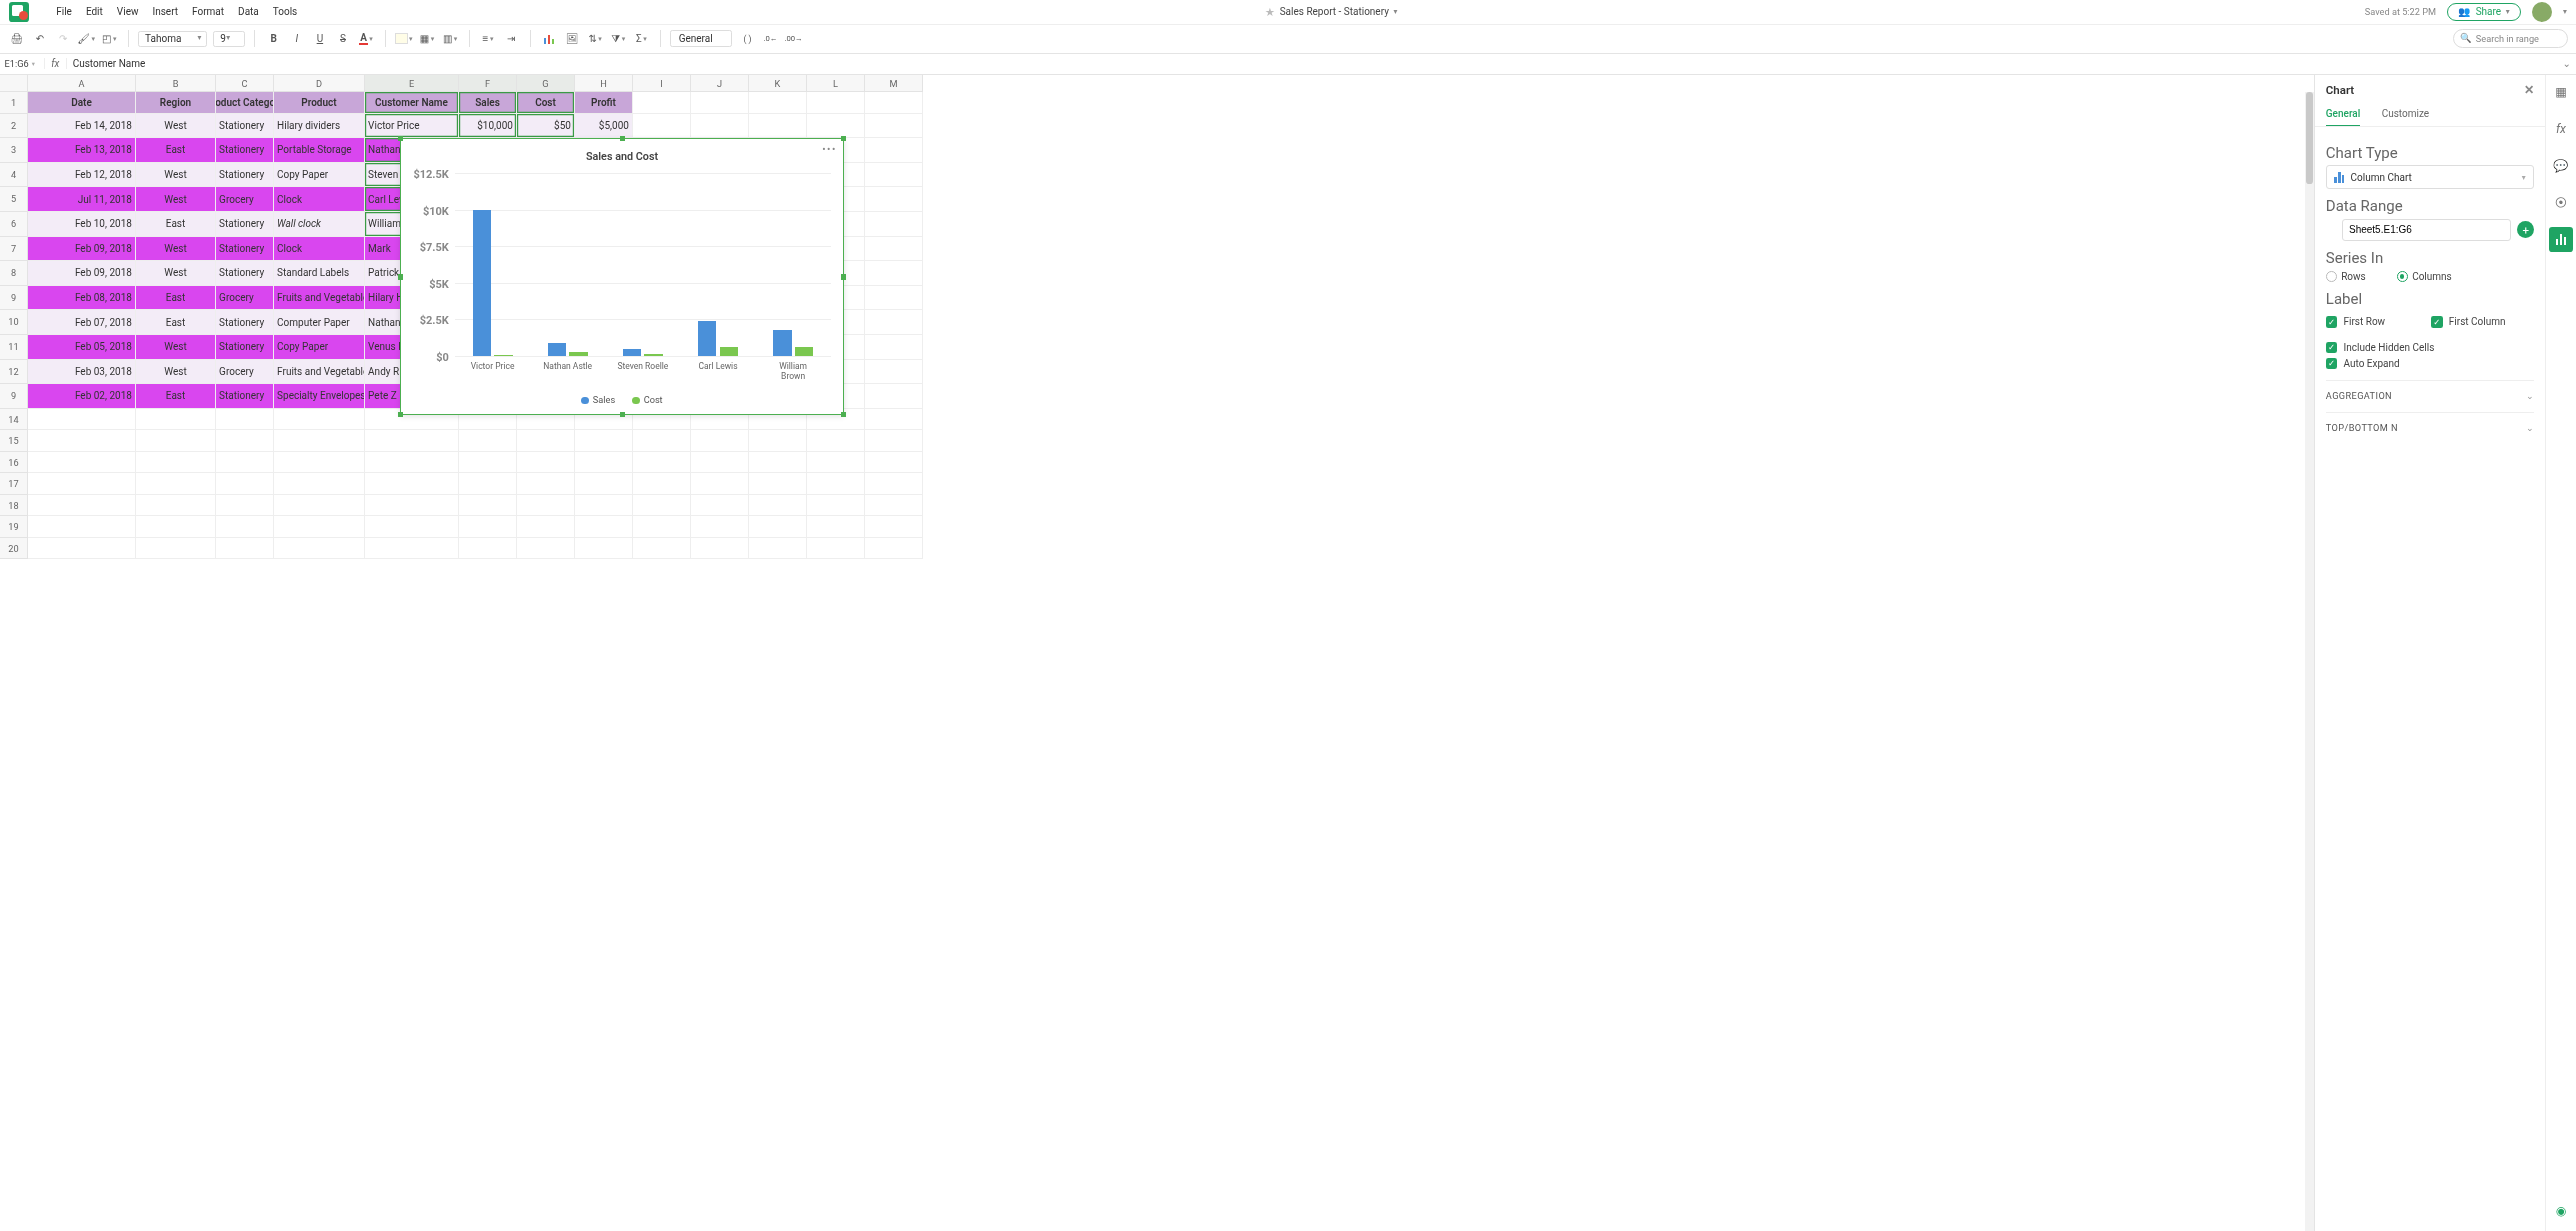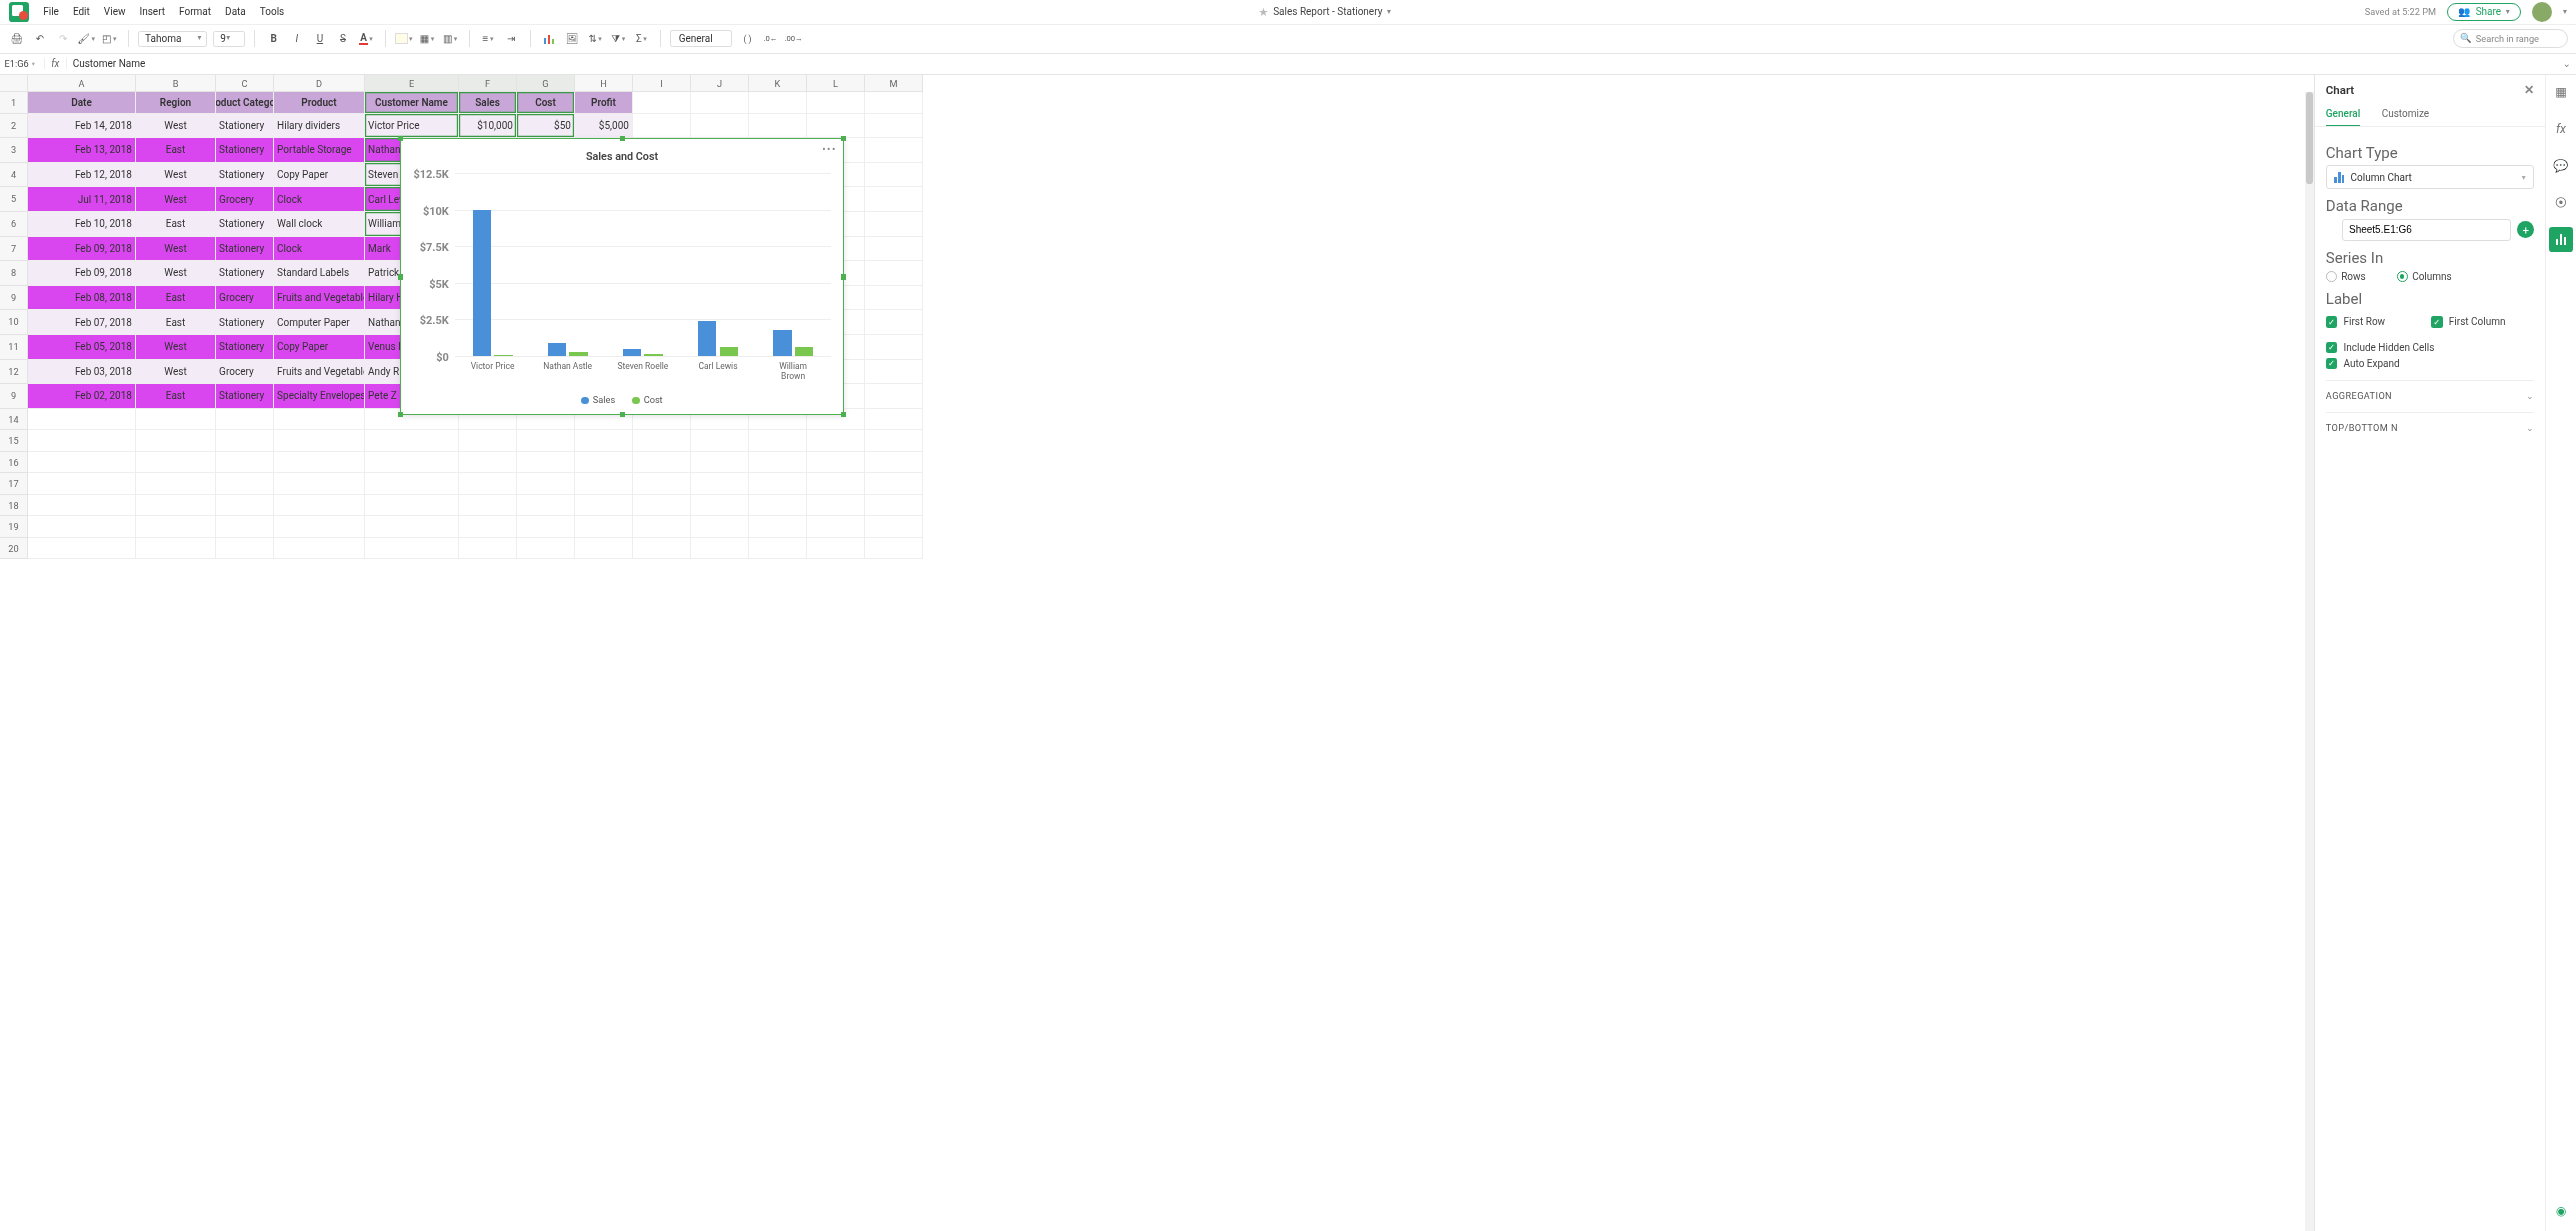--- a/index.html
+++ b/index.html
@@ -1,21 +1,21 @@
 <!DOCTYPE html>
 <html style="font-size:12.3px"><head>
 <meta charset="utf-8">
 <style>
   * { box-sizing: border-box; margin: 0; padding: 0; }
   body { font-family: -apple-system, BlinkMacSystemFont, "Segoe UI", Roboto, Helvetica, Arial, sans-serif; font-size: 10px; color: #333; background: #fff; overflow: hidden; }
   .app { display: flex; flex-direction: column; height: 100vh; }
 
   
   .titlebar { display: flex; align-items: center; height: 24.6px; padding: 0 9.2px; border-bottom: 0.8px solid #eee; }
-  .titlebar .left { display:flex; align-items:center; gap:0; }
+  .titlebar .left { display:flex; align-items:center; gap:13px; }
   .titlebar .center { flex:1; text-align:center; display:flex; align-items:center; justify-content:center; gap:4.6px; color:#444;}
   .titlebar .right { display:flex; align-items:center; gap:10.8px; }
   .app-logo { width:20px; height:20px; border-radius:3.1px; background:#1fa463; position:relative; overflow:hidden;}
   .app-logo::before { content:""; position:absolute; left:3.1px; top:3.1px; width:10.8px; height:10.8px; background:#fff; border-radius:1.5px;}
   .app-logo::after { content:""; position:absolute; right:1.5px; bottom:1.5px; width:9.2px; height:9.2px; background:#e74c3c; border-radius:50%;}
   .menu { display:flex; gap:14px; margin-left:14px; }
   .menu span { cursor:pointer; }
   .star { color:#bbb; font-size:11.5px;}
   .chev { color:#888; font-size:7.7px;}
   .saved { color:#888; font-size:9.2px;}
@@ -302,21 +302,21 @@
           <div class="cell r-odd right" style="height:24.6px;">$1,746</div>
           <div class="cell" style="height:24.6px;"></div>
           <div class="cell" style="height:24.6px;"></div>
           <div class="cell" style="height:24.6px;"></div>
           <div class="cell" style="height:24.6px;"></div>
           <div class="cell" style="height:24.6px;"></div>
           <div class="rowhdr" style="height:24.6px;line-height:24.6px;">6</div>
           <div class="cell r-even right" style="height:24.6px;">Feb 10, 2018</div>
           <div class="cell r-even center" style="height:24.6px;">East</div>
           <div class="cell r-even " style="height:24.6px;">Stationery</div>
-          <div class="cell r-even " style="height:24.6px;">Wall clock</div>
+          <div class="cell r-even " style="height:24.6px;font-style:italic;">Wall clock</div>
           <div class="cell r-even  selE" style="height:24.6px;">William Brown</div>
           <div class="cell r-even right selE" style="height:24.6px;">$1,816</div>
           <div class="cell r-even right selE" style="height:24.6px;">$625</div>
           <div class="cell r-even right" style="height:24.6px;">$1,191</div>
           <div class="cell" style="height:24.6px;"></div>
           <div class="cell" style="height:24.6px;"></div>
           <div class="cell" style="height:24.6px;"></div>
           <div class="cell" style="height:24.6px;"></div>
           <div class="cell" style="height:24.6px;"></div>
           <div class="rowhdr" style="height:24.6px;line-height:24.6px;">7</div>

